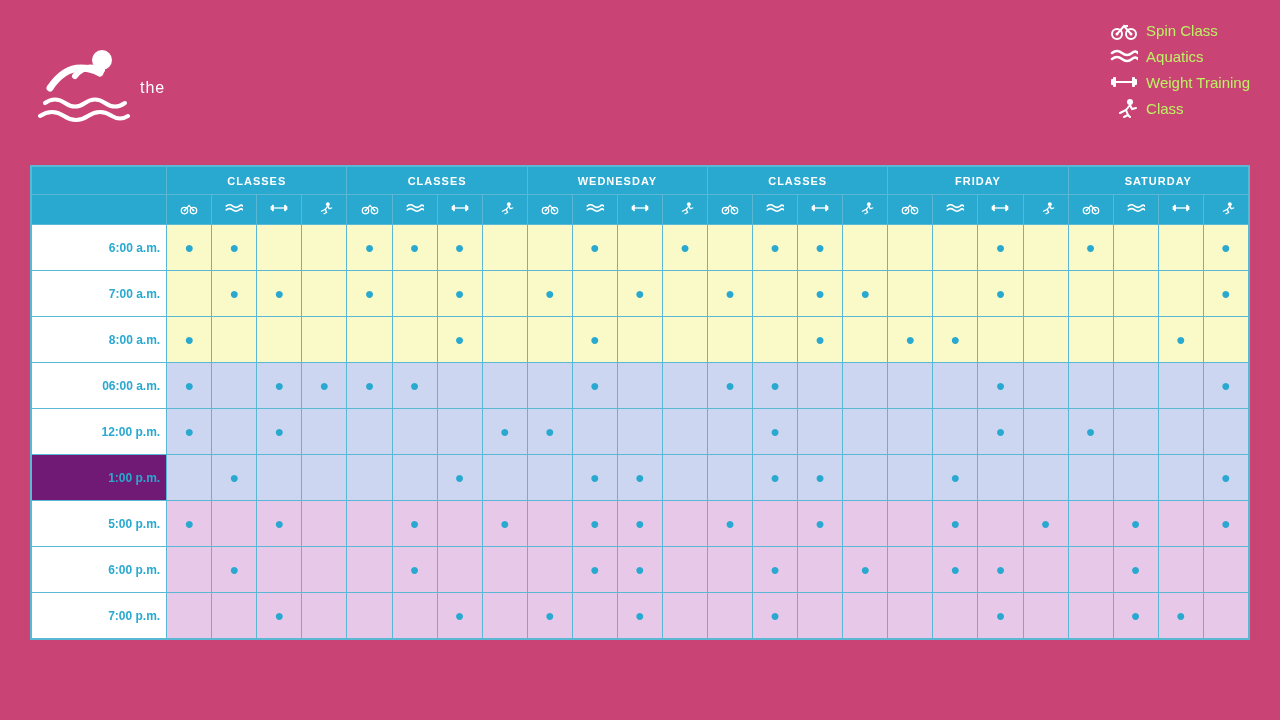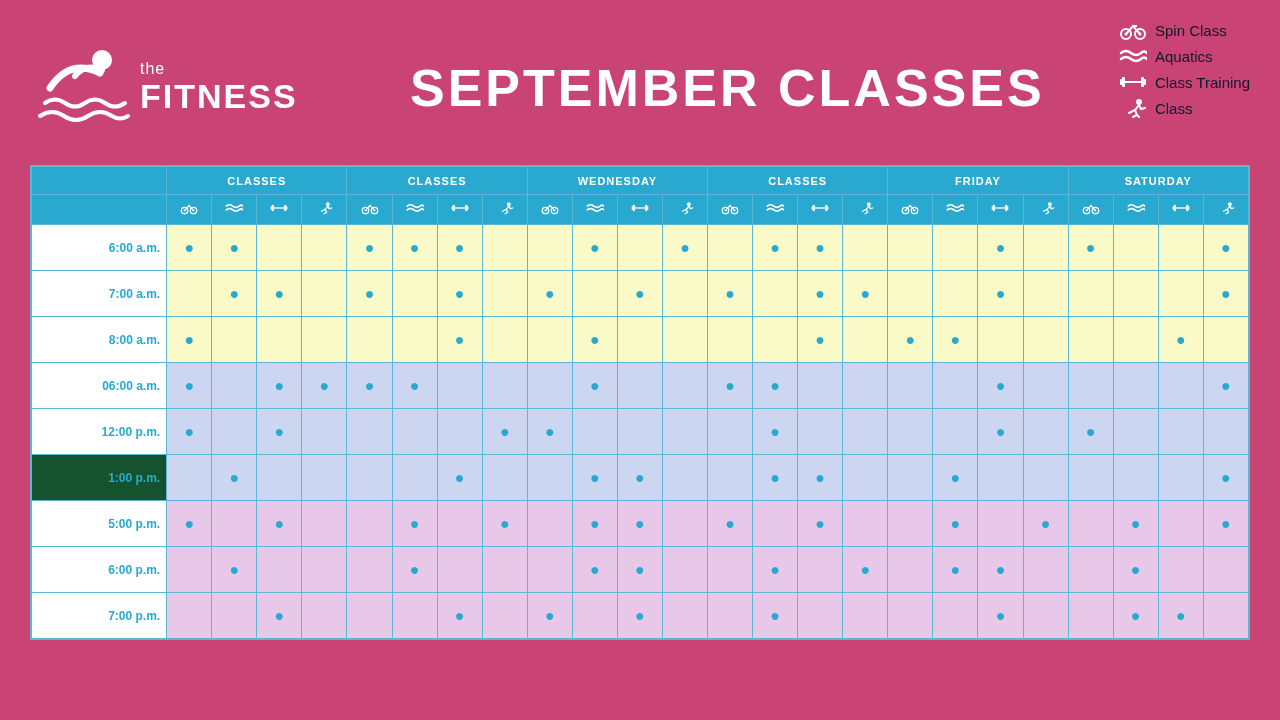--- a/index.html
+++ b/index.html
@@ -73,21 +73,21 @@
       right: 30px;
       display: flex;
       flex-direction: column;
       gap: 6px;
     }
 
     .legend-item {
       display: flex;
       align-items: center;
       gap: 8px;
-      color: #0f172a;
+      color: #bef264;
       font-size: 15px;
     }
 
     .legend-icon {
       width: 28px;
       height: 20px;
       display: flex;
       align-items: center;
       justify-content: center;
     }
@@ -138,24 +138,22 @@
         <path d="M20 50 Q40 20 70 35" stroke="white" stroke-width="7" fill="none" stroke-linecap="round"></path>
 
         <path d="M45 38 Q55 25 72 32" stroke="white" stroke-width="6" fill="none" stroke-linecap="round"></path>
 
         <path d="M15 65 Q25 58 35 65 Q45 72 55 65 Q65 58 75 65 Q85 72 95 65" stroke="white" stroke-width="4" fill="none" stroke-linecap="round"></path>
         <path d="M10 78 Q22 70 34 78 Q46 86 58 78 Q70 70 82 78 Q90 83 98 78" stroke="white" stroke-width="4" fill="none" stroke-linecap="round"></path>
       </svg>
     </div>
     <div class="logo-text">
       <span class="logo-the">the</span>
-      <span class="logo-fitness">FITNESS</span>
     </div>
   </div>
-  <div class="page-title">SEPTEMBER CLASSES</div>
 </div>
 
 <div class="legend">
   <div class="legend-item">
     <div class="legend-icon">
       <svg width="28" height="20" viewBox="0 0 28 20">
 
         <circle cx="7" cy="14" r="5" fill="none" stroke="white" stroke-width="2"></circle>
         <circle cx="21" cy="14" r="5" fill="none" stroke="white" stroke-width="2"></circle>
         <path d="M7 14 L14 6 L21 14" stroke="white" stroke-width="2" fill="none"></path>
@@ -179,21 +177,21 @@
     <div class="legend-icon">
       <svg width="28" height="20" viewBox="0 0 28 20">
 
         <rect x="1" y="7" width="4" height="6" rx="1" fill="white"></rect>
         <rect x="23" y="7" width="4" height="6" rx="1" fill="white"></rect>
         <rect x="5" y="9" width="18" height="2" fill="white"></rect>
         <rect x="3" y="5" width="3" height="10" rx="1" fill="white"></rect>
         <rect x="22" y="5" width="3" height="10" rx="1" fill="white"></rect>
       </svg>
     </div>
-    <span>Class Training</span>
+    <span>Weight Training</span>
   </div>
   <div class="legend-item">
     <div class="legend-icon">
       <svg width="28" height="20" viewBox="0 0 28 20">
 
         <circle cx="20" cy="4" r="3" fill="white"></circle>
         <path d="M20 7 L16 12 L10 15" stroke="white" stroke-width="2" fill="none" stroke-linecap="round"></path>
         <path d="M16 12 L18 17 L14 19" stroke="white" stroke-width="2" fill="none" stroke-linecap="round"></path>
         <path d="M20 7 L22 11 L26 10" stroke="white" stroke-width="2" fill="none" stroke-linecap="round"></path>
         <path d="M18 17 L20 19" stroke="white" stroke-width="2" fill="none" stroke-linecap="round"></path>
@@ -535,21 +533,21 @@
           <td style="background: rgb(204, 214, 240); border: 1px solid rgb(91, 184, 212); text-align: center; vertical-align: middle; height: 46px;"></td>
           <td style="background: rgb(204, 214, 240); border: 1px solid rgb(91, 184, 212); text-align: center; vertical-align: middle; height: 46px;"></td>
           <td style="background: rgb(204, 214, 240); border: 1px solid rgb(91, 184, 212); text-align: center; vertical-align: middle; height: 46px;"><span style="color: rgb(41, 169, 208); font-size: 16px; line-height: 1;">●</span></td>
           <td style="background: rgb(204, 214, 240); border: 1px solid rgb(91, 184, 212); text-align: center; vertical-align: middle; height: 46px;"></td>
           <td style="background: rgb(204, 214, 240); border: 1px solid rgb(91, 184, 212); text-align: center; vertical-align: middle; height: 46px;"><span style="color: rgb(41, 169, 208); font-size: 16px; line-height: 1;">●</span></td>
           <td style="background: rgb(204, 214, 240); border: 1px solid rgb(91, 184, 212); text-align: center; vertical-align: middle; height: 46px;"></td>
           <td style="background: rgb(204, 214, 240); border: 1px solid rgb(91, 184, 212); text-align: center; vertical-align: middle; height: 46px;"></td>
           <td style="background: rgb(204, 214, 240); border: 1px solid rgb(91, 184, 212); text-align: center; vertical-align: middle; height: 46px;"></td>
         </tr>
         <tr class="data-row">
-          <td style="background: #14532d; color: rgb(41, 169, 208); font-size: 12px; font-weight: bold; text-align: right; padding-right: 6px; border: 1px solid rgb(91, 184, 212); height: 46px;">1:00 p.m.</td>
+          <td style="background: #701a75; color: rgb(41, 169, 208); font-size: 12px; font-weight: bold; text-align: right; padding-right: 6px; border: 1px solid rgb(91, 184, 212); height: 46px;">1:00 p.m.</td>
           <td style="background: rgb(204, 214, 240); border: 1px solid rgb(91, 184, 212); text-align: center; vertical-align: middle; height: 46px;"></td>
           <td style="background: rgb(204, 214, 240); border: 1px solid rgb(91, 184, 212); text-align: center; vertical-align: middle; height: 46px;"><span style="color: rgb(41, 169, 208); font-size: 16px; line-height: 1;">●</span></td>
           <td style="background: rgb(204, 214, 240); border: 1px solid rgb(91, 184, 212); text-align: center; vertical-align: middle; height: 46px;"></td>
           <td style="background: rgb(204, 214, 240); border: 1px solid rgb(91, 184, 212); text-align: center; vertical-align: middle; height: 46px;"></td>
           <td style="background: rgb(204, 214, 240); border: 1px solid rgb(91, 184, 212); text-align: center; vertical-align: middle; height: 46px;"></td>
           <td style="background: rgb(204, 214, 240); border: 1px solid rgb(91, 184, 212); text-align: center; vertical-align: middle; height: 46px;"></td>
           <td style="background: rgb(204, 214, 240); border: 1px solid rgb(91, 184, 212); text-align: center; vertical-align: middle; height: 46px;"><span style="color: rgb(41, 169, 208); font-size: 16px; line-height: 1;">●</span></td>
           <td style="background: rgb(204, 214, 240); border: 1px solid rgb(91, 184, 212); text-align: center; vertical-align: middle; height: 46px;"></td>
           <td style="background: rgb(204, 214, 240); border: 1px solid rgb(91, 184, 212); text-align: center; vertical-align: middle; height: 46px;"></td>
           <td style="background: rgb(204, 214, 240); border: 1px solid rgb(91, 184, 212); text-align: center; vertical-align: middle; height: 46px;"><span style="color: rgb(41, 169, 208); font-size: 16px; line-height: 1;">●</span></td>

